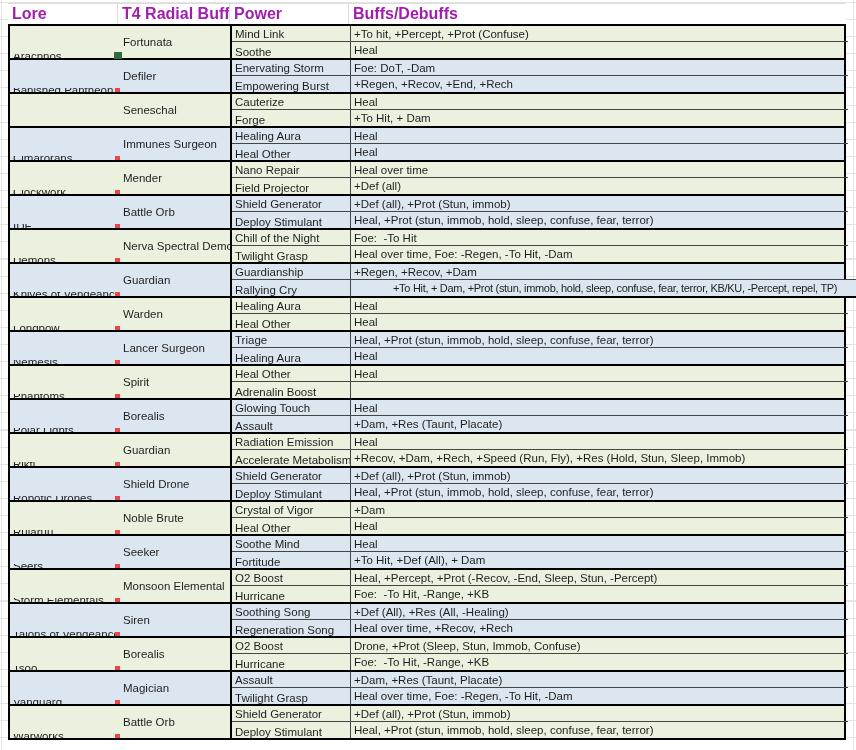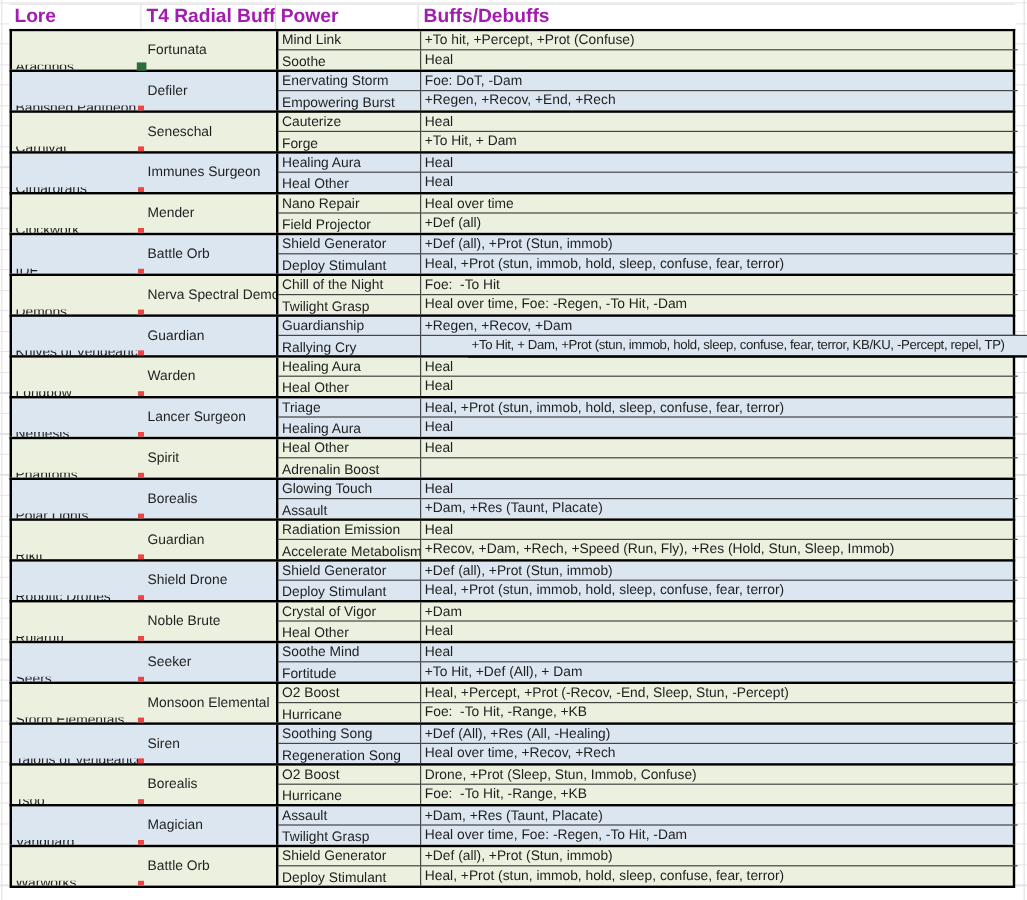--- a/index.html
+++ b/index.html
@@ -85,21 +85,20 @@
         </div>
         <div class="group bg-blue">
           <div class="cell lore-cell"><span class="txt">Banished Pantheon</span></div>
           <div class="cell pet-cell"><span class="txt">Defiler</span></div>
           <div class="cell power-cell r0"><span class="txt">Enervating Storm</span></div>
           <div class="cell buffs-cell r0"><span class="txt">Foe: DoT, -Dam</span></div>
           <div class="cell power-cell r1"><span class="txt">Empowering Burst</span></div>
           <div class="cell buffs-cell r1"><span class="txt">+Regen, +Recov, +End, +Rech</span></div>
         </div>
         <div class="group bg-green">
-          <div class="cell lore-cell"><span class="txt">Carnival</span></div>
           <div class="cell pet-cell"><span class="txt">Seneschal</span></div>
           <div class="cell power-cell r0"><span class="txt">Cauterize</span></div>
           <div class="cell buffs-cell r0"><span class="txt">Heal</span></div>
           <div class="cell power-cell r1"><span class="txt">Forge</span></div>
           <div class="cell buffs-cell r1"><span class="txt">+To Hit, + Dam</span></div>
         </div>
         <div class="group bg-blue">
           <div class="cell lore-cell"><span class="txt">Cimarorans</span></div>
           <div class="cell pet-cell"><span class="txt">Immunes Surgeon</span></div>
           <div class="cell power-cell r0"><span class="txt">Healing Aura</span></div>

